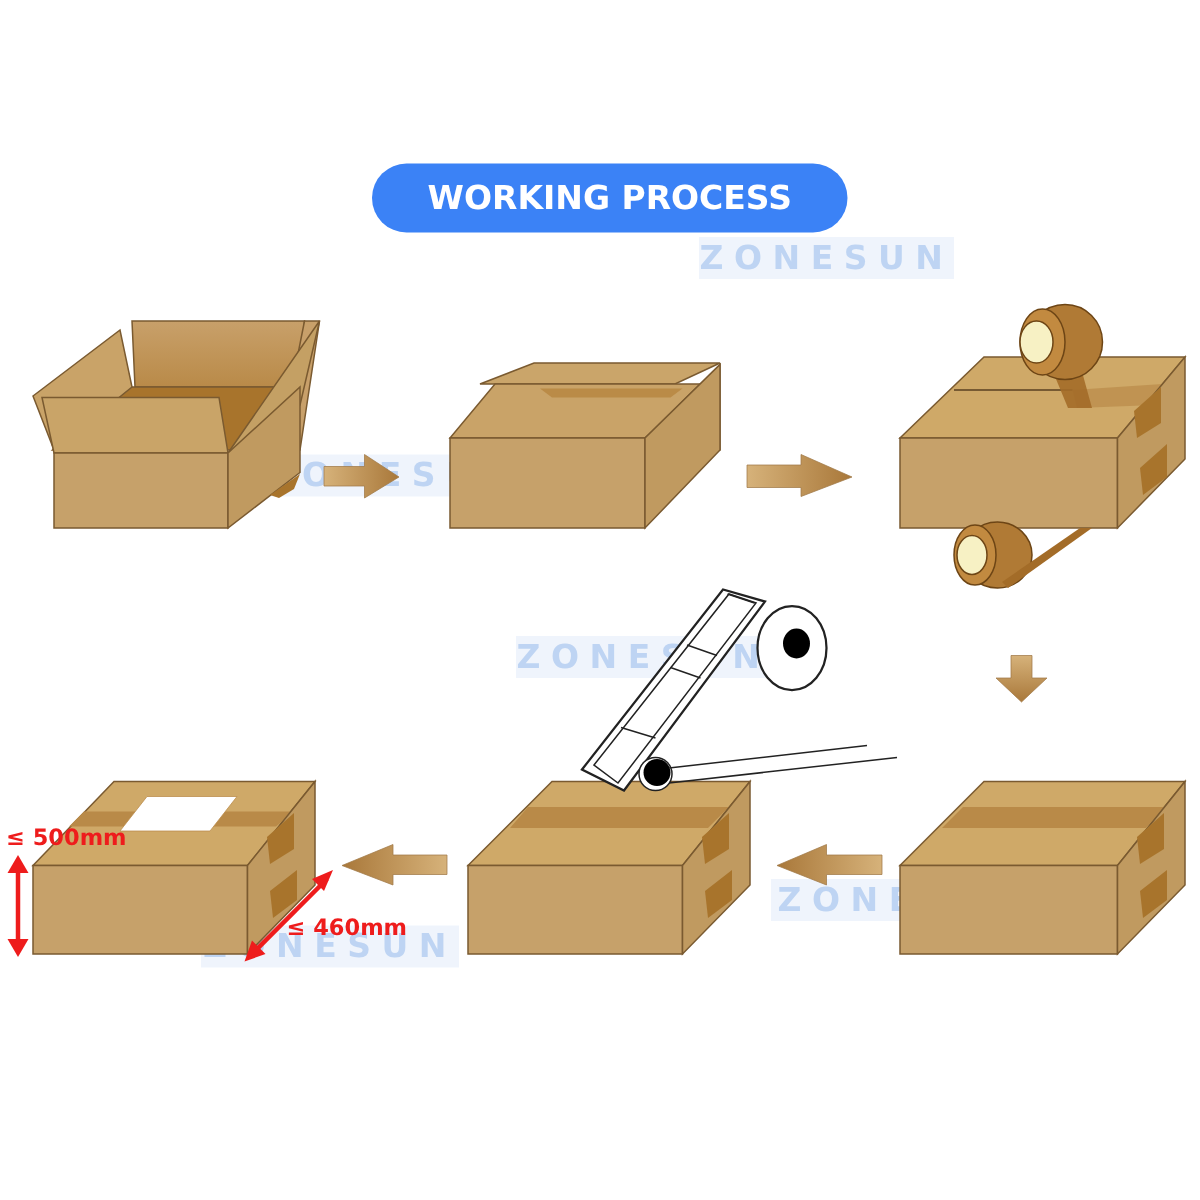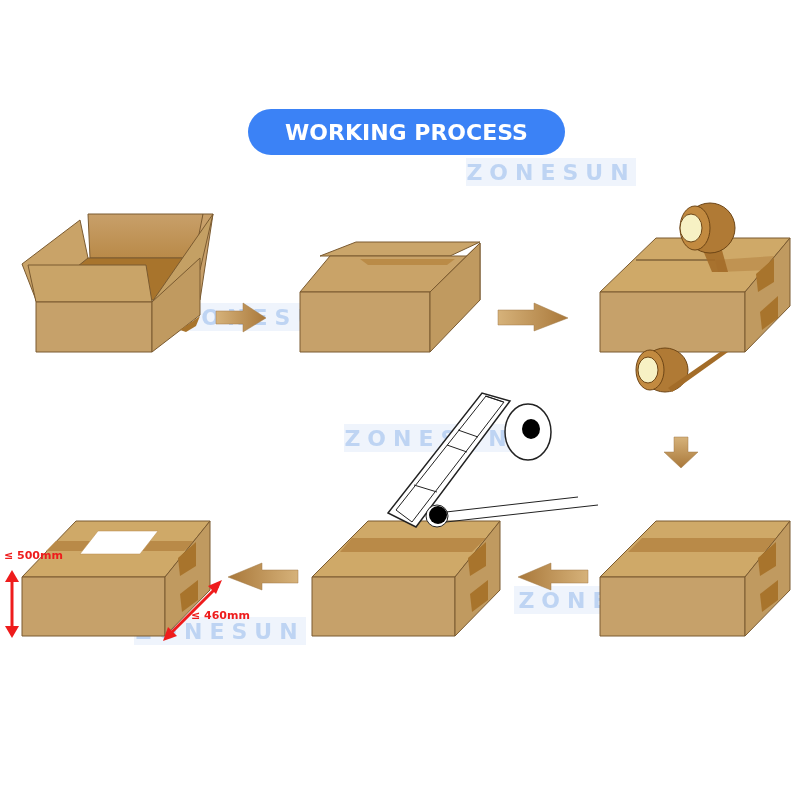--- a/index.html
+++ b/index.html
@@ -15,21 +15,21 @@
       position: absolute; height: 28px;
       background: rgba(225, 235, 250, 0.55);
       color: rgba(150, 185, 235, 0.55);
       font-family: "DejaVu Sans", sans-serif; font-weight: bold; font-size: 22px;
       letter-spacing: 7px; display: flex; align-items: center; justify-content: center;
       padding: 0 6px;
       text-align: center;
     }
     svg.stage { position: absolute; left: 0; top: 0; }
     .dim-label {
-      position: absolute; color: #ee1c1c; font-weight: bold; font-size: 11px;
+      position: absolute; color: #ee1c1c; font-weight: bold; font-size: 15px;
       font-family: "DejaVu Sans", sans-serif; white-space: nowrap;
     }
   </style>
 </head>
 <body>
 
 <div class="title-pill">WORKING PROCESS</div>
 
 <div class="watermark" style="left:466px; top:158px; width:158px;">ZONESUN</div>
 <div class="watermark" style="left:178px; top:303px; width:158px;">ZONESUN</div>

